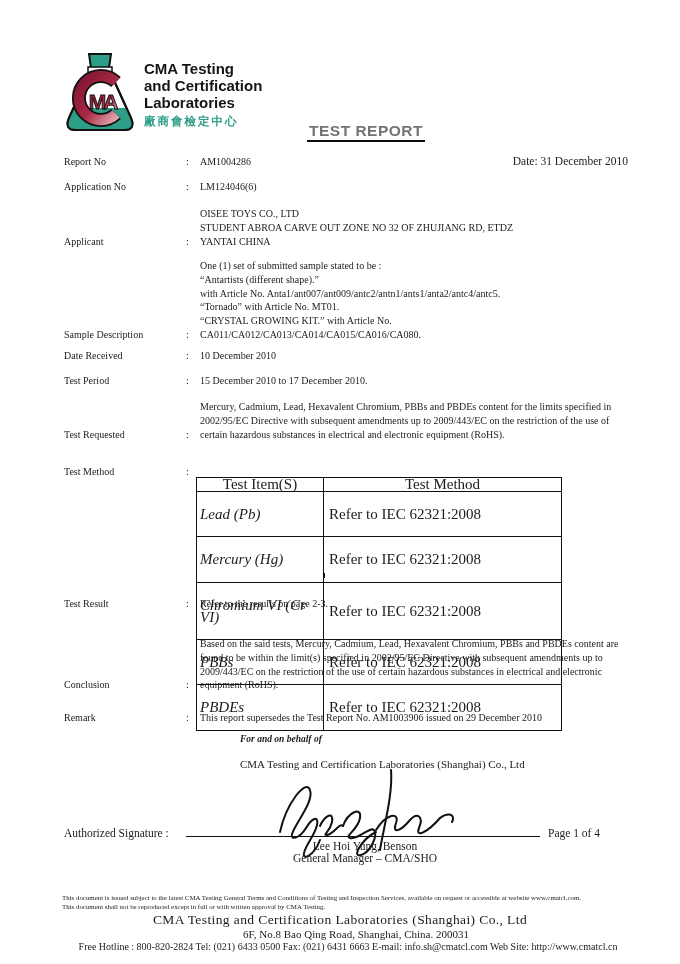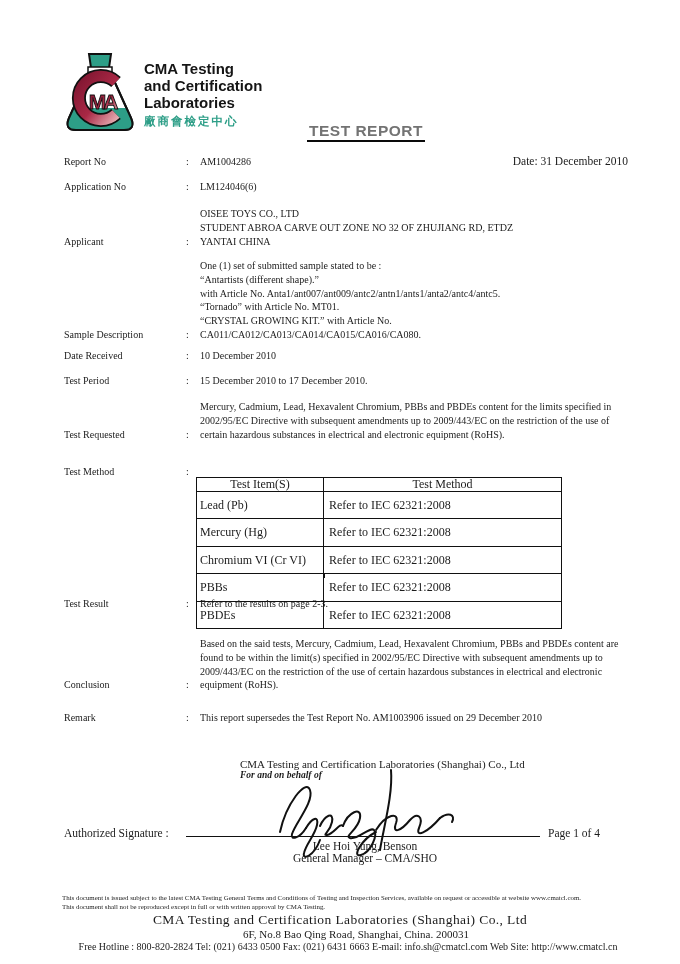--- a/index.html
+++ b/index.html
@@ -23,27 +23,27 @@
   }
   .title span{border-bottom:2px solid #0a0a0a;padding:0 2px 1px 2px;letter-spacing:0.5px;}
   .date{position:absolute;top:155px;right:52px;font-size:11.5px;text-align:right;}
   
   .row{position:absolute;left:64px;width:566px;display:flex;font-size:10px;line-height:13.8px;align-items:flex-end;}
   .lbl{width:122px;flex:0 0 122px;}
   .col{width:14px;flex:0 0 14px;}
   .val{flex:1;max-width:430px;}
   
   .tm-table{position:absolute;left:196px;top:477px;width:366px;border-collapse:collapse;
-    font-size:12px;line-height:12px;}
+    font-size:15px;line-height:12px;}
   .tm-table th,.tm-table td{border:1px solid #111;padding:0 5px;height:12.5px;font-weight:normal;}
   .tm-table th{text-align:center;}
-  .tm-table td:first-child{width:120px;padding:7px 3px;}
+  .tm-table td:first-child{width:120px;padding:16px 3px;font-style:italic;}
   .stub{position:absolute;width:1px;height:5px;background:#111;top:573px;}
   
-  .forb{position:absolute;left:240px;top:770px;font-style:italic;font-weight:bold;font-size:9.5px;}
+  .forb{position:absolute;left:240px;top:734px;font-style:italic;font-weight:bold;font-size:9.5px;}
   .sig-co{position:absolute;left:240px;top:758px;font-size:11px;}
   .sig-svg{position:absolute;left:272px;top:768px;}
   .auth{position:absolute;left:64px;top:827px;font-size:11.5px;}
   .sig-line{position:absolute;left:186px;top:836px;width:354px;border-top:1px solid #111;}
   .pageno{position:absolute;left:548px;top:827px;font-size:11.5px;}
   .sig-name{position:absolute;left:265px;top:840px;width:200px;text-align:center;font-size:11.5px;}
   .sig-title{position:absolute;left:245px;top:852px;width:240px;text-align:center;font-size:11.5px;}
   
   .disc1{position:absolute;left:62px;top:893px;width:560px;font-size:6.9px;line-height:9px;}
   .disc2{position:absolute;left:62px;top:902px;width:560px;font-size:6.9px;line-height:9px;}

